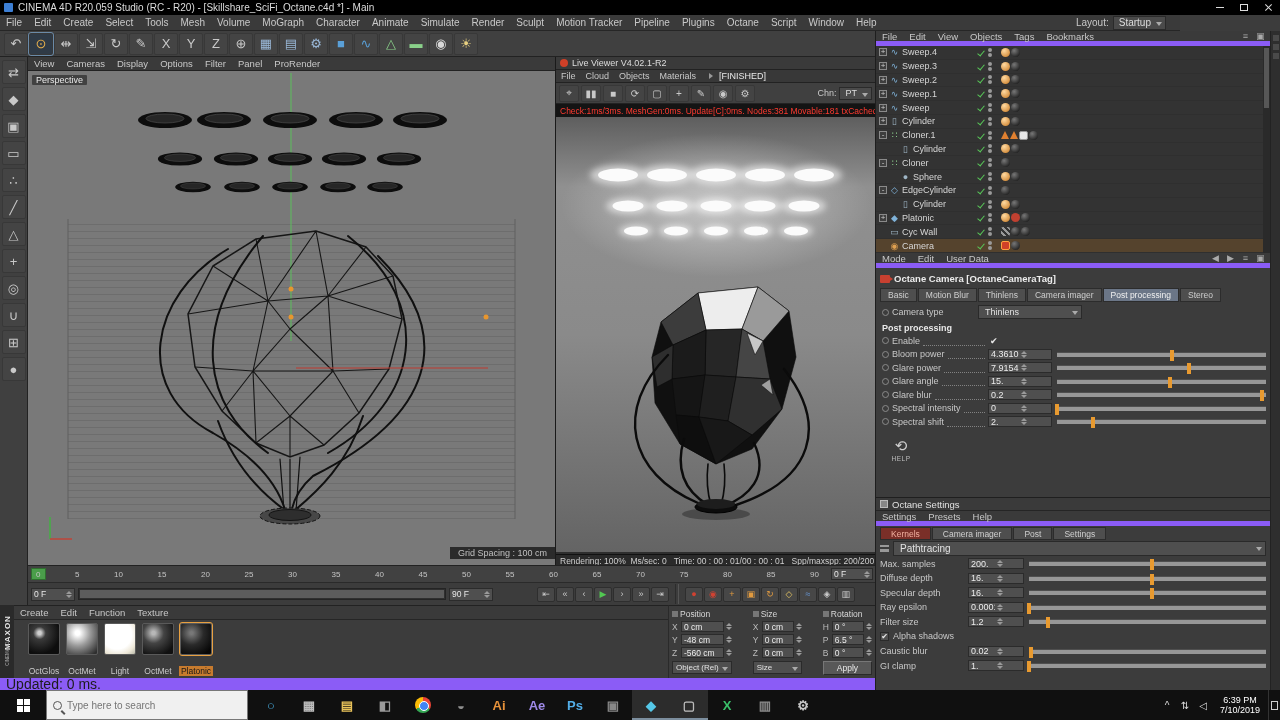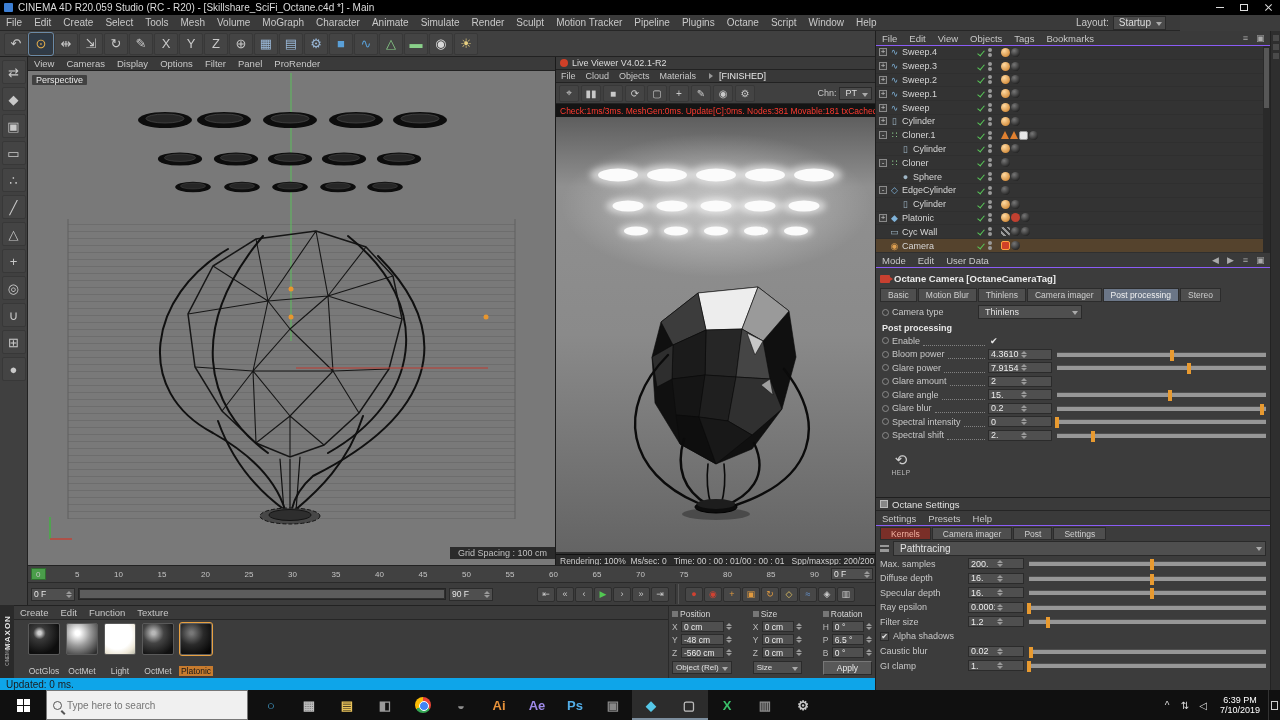--- a/index.html
+++ b/index.html
@@ -47,21 +47,21 @@
 .lvtools{height:21px;background:#404040;display:flex;align-items:center;gap:2px;padding:0 3px;border-bottom:1px solid #222}
 .lvtools .tbn{width:20px;height:17px;font-size:10px}
 .chn{margin-left:auto;display:flex;align-items:center;gap:3px;font-size:9px}
 .chn .val{background:#4a4a4a;border:1px solid #2a2a2a;padding:0 14px 1px 5px;position:relative;color:#ddd}
 .lvcheck{height:13px;background:#141414;color:#ff3b30;font-size:8.5px;display:flex;align-items:center;padding:0 4px;white-space:pre;overflow:hidden}
 .lvfoot{height:13px;background:#2a2a2a;color:#cfcfcf;font-size:8.5px;display:flex;align-items:center;padding:0 4px;white-space:pre;overflow:hidden;border-top:1px solid #111}
 
 .rp{left:875px;top:31px;width:405px;height:659px;background:#3c3c3c;border-left:1px solid #1e1e1e;padding-right:10px}
 .edgestrip{position:absolute;right:0;top:0;width:10px;height:659px;background:#2e2e2e;border-left:1px solid #222;display:flex;flex-direction:column;align-items:center;padding-top:4px;gap:3px}
 .edgestrip i{width:6px;height:6px;background:#4a4a4a;display:block}
-.pmenu{height:15px;background:#3a3a3a;border-bottom:1px solid #8b5cf6;display:flex;align-items:center;font-size:9.5px}
+.pmenu{height:15px;background:#3a3a3a;border-bottom:5px solid #8b5cf6;display:flex;align-items:center;font-size:9.5px}
 .pmenu .mi{padding:0 6px}
 .hicons{margin-left:auto;display:flex;gap:2px;padding-right:3px}
 .hicons span{font-size:9px;color:#aaa;width:13px;text-align:center}
 
 .omlist{height:207px;background:#333;overflow:hidden;position:relative}
 .orow{height:13.8px;display:flex;align-items:center;font-size:9px;border-bottom:1px solid #2f2f2f}
 .orow.sel{background:#55432d}
 .oname{display:flex;align-items:center;width:100px;overflow:hidden}
 .exp{width:8px;height:8px;border:1px solid #8a8a8a;color:#ccc;font-size:8px;line-height:6px;text-align:center;margin-right:2px;flex:none;background:#3e3e3e}
 .exp:empty{border-color:transparent;background:transparent}
@@ -160,21 +160,21 @@
 .ccol{flex:1;display:flex;flex-direction:column}
 .chead{color:#d8d8d8;height:11px;display:flex;align-items:center;gap:2px}
 .chead::before{content:"";width:6px;height:6px;background:#777;display:inline-block}
 .cfield{display:flex;align-items:center;height:11px;margin-top:2px}
 .cax{width:9px;color:#bbb}
 .cbox{flex:1;height:11px;background:#4f4f4f;border:1px solid #2b2b2b;color:#ececec;display:flex;align-items:center;padding:4px 2px;overflow:hidden;white-space:nowrap}
 .cfoot{margin-top:3px;display:flex}
 .cfoot .dd{min-width:0;flex:1;font-size:8px;padding:1px 12px 1px 3px;white-space:nowrap;overflow:hidden}
 .applybtn{flex:1;background:#585858;border:1px solid #777;border-bottom-color:#2a2a2a;border-right-color:#2a2a2a;color:#e8e8e8;text-align:center;font-size:8.5px;padding:1px 0}
 
-.statusbar{left:0;top:678px;width:875px;height:12px;background:#0ea5e9;color:#1c1c1c;font-size:10px;display:flex;align-items:center;padding-left:6px}
+.statusbar{left:0;top:678px;width:875px;height:12px;background:#8b5cf6;color:#1c1c1c;font-size:14px;display:flex;align-items:center;padding-left:6px}
 .taskbar{left:0;top:690px;width:1280px;height:30px;background:#101010;display:flex;align-items:center}
 .startbtn{width:46px;height:30px;display:flex;align-items:center;justify-content:center}
 .winlogo{display:grid;grid-template-columns:6px 6px;grid-template-rows:6px 6px;gap:1px}
 .winlogo i{background:#fff;display:block}
 .searchbox{width:202px;height:30px;background:#f0f0f0;border:1px solid #777;display:flex;align-items:center;padding:0 6px;gap:5px}
 .sico{width:9px;height:9px;border:1.5px solid #555;border-radius:50%;position:relative;flex:none}
 .sico::after{content:"";position:absolute;left:8px;top:8px;width:5px;height:1.5px;background:#555;transform:rotate(45deg);transform-origin:0 0}
 .searchbox input{border:0;background:transparent;outline:0;font-size:10px;color:#333;width:150px;font-family:"Liberation Sans",sans-serif}
 .tapps{display:flex;margin-left:4px}
 .tapp{width:38px;height:30px;display:flex;align-items:center;justify-content:center}
@@ -866,35 +866,20 @@
               <span class="spin">
                 <i class="u"></i>
                 <i class="d"></i>
               </span>
             </span>
           <span class="slider">
               <i class="sthumb" style="left: calc(63% - 2px);"></i>
             </span>
         </div>
       
-        <div class="amrow">
-          <span class="ring"></span>
-          <span class="alabel">
-              <span>Glare amount</span>
-              <span class="lead"></span>
-            </span>
-          <span class="vfield">
-              <span>2</span>
-              <span class="spin">
-                <i class="u"></i>
-                <i class="d"></i>
-              </span>
-            </span>
-          <span class="slider" style="visibility: hidden;"></span>
-        </div>
       
         <div class="amrow">
           <span class="ring"></span>
           <span class="alabel">
               <span>Glare angle</span>
               <span class="lead"></span>
             </span>
           <span class="vfield">
               <span>15.</span>
               <span class="spin">

